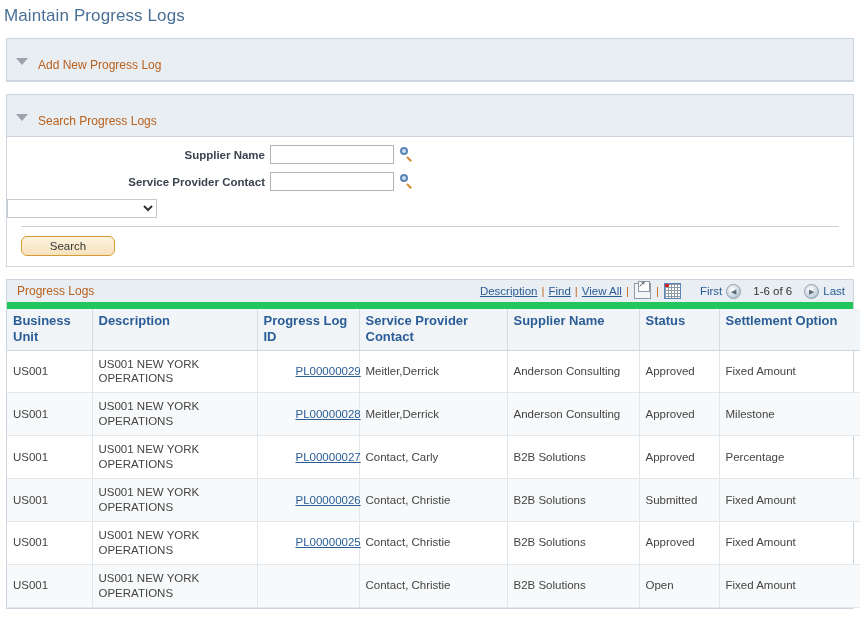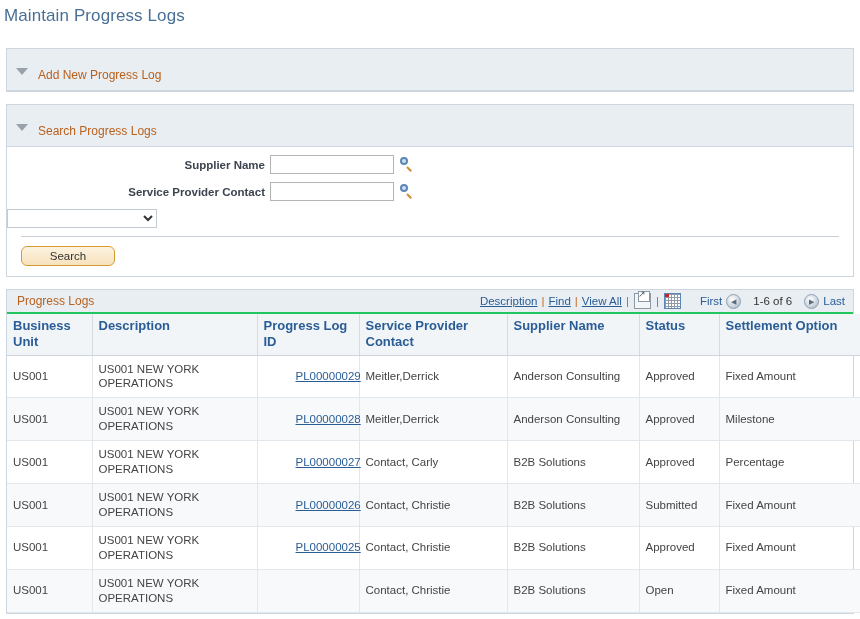--- a/index.html
+++ b/index.html
@@ -14,21 +14,21 @@
     overflow: hidden;
     font-size: 11px;
     color: #333333;
   }
 
   
   .page-title {
     font-size: 17px;
     color: #4a6f96;
     font-weight: normal;
-    padding: 6px 0 22px 4px;
+    padding: 6px 0 12px 4px;
     letter-spacing: .1px;
   }
 
   
   .group {
     border: 1px solid #cdd6de;
     margin: 0 6px 12px 6px;
     background: #ffffff;
   }
   .group-header {
@@ -155,21 +155,21 @@
   .btn-search { width: 94px; border-radius: 6px; }
 
   
   .grid-wrap {
     border: 1px solid #cdd6de;
     margin: 0 6px;
     background: #fff;
   }
   .grid-header {
     background: #e9eef3;
-    border-bottom: 2px solid #22c55e;
+    border-bottom: 7px solid #22c55e;
     display: flex;
     align-items: center;
     justify-content: space-between;
     height: 22px;
     padding: 0 8px 0 10px;
     gap: 8px;
   }
   .grid-title { color: #b9601d; font-size: 12px; }
   .grid-tools {
     display: flex;

